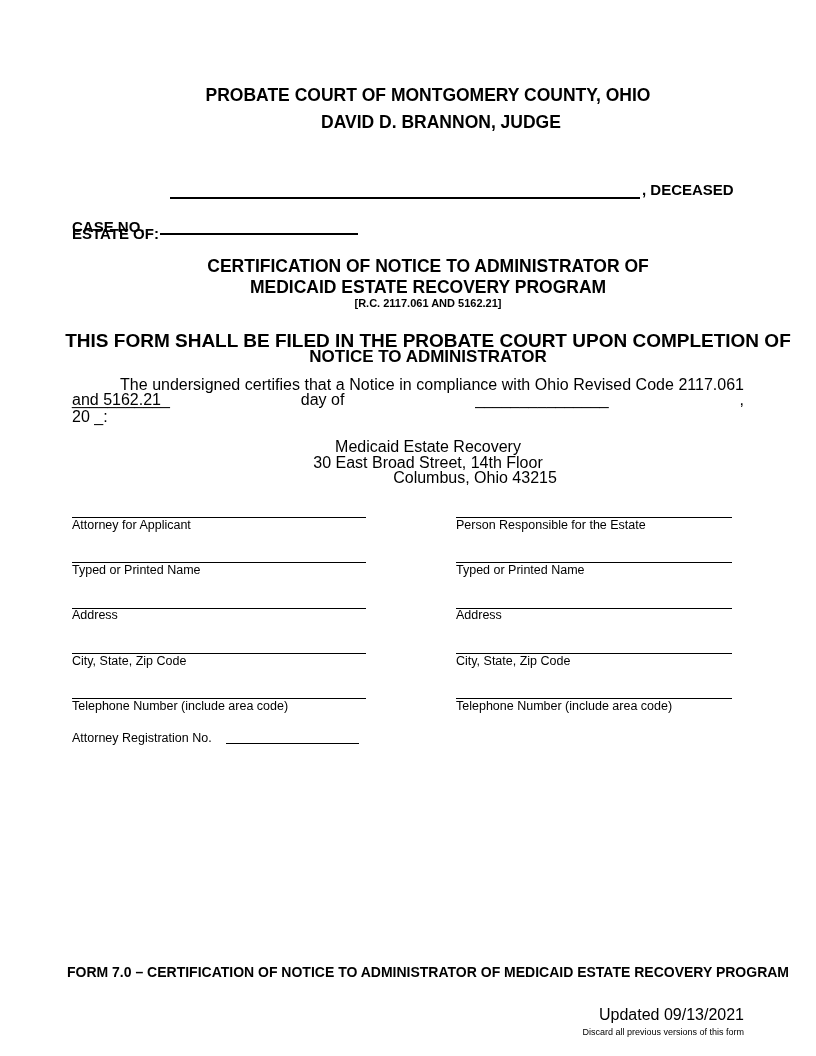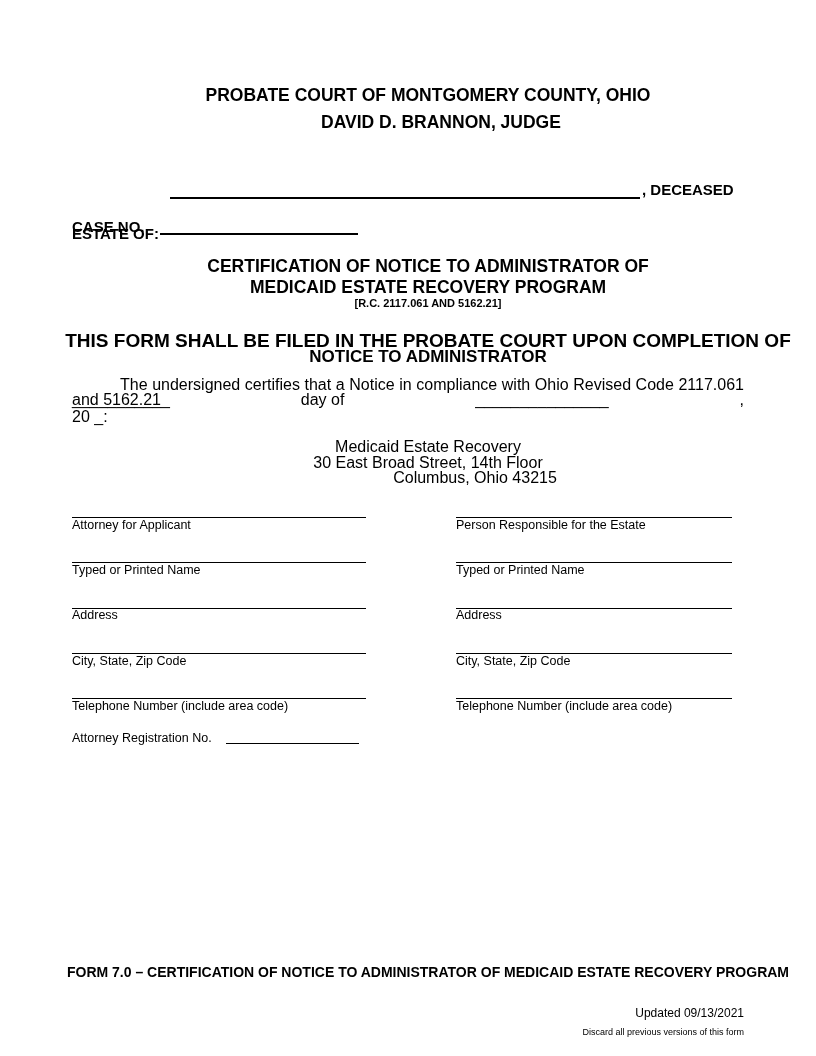--- a/index.html
+++ b/index.html
@@ -75,14 +75,14 @@
 <div class="line" style="left:456px; top:608px; width:276px;"></div>
 <div class="label" style="left:456px; top:608px;">Address</div>
 
 <div class="line" style="left:456px; top:653px; width:276px;"></div>
 <div class="label" style="left:456px; top:654px;">City, State, Zip Code</div>
 
 <div class="line" style="left:456px; top:698px; width:276px;"></div>
 <div class="label" style="left:456px; top:699px;">Telephone Number (include area code)</div>
 
 <div class="abs center bold" style="top:964px; font-size:14px;">FORM 7.0 – CERTIFICATION OF NOTICE TO ADMINISTRATOR OF MEDICAID ESTATE RECOVERY PROGRAM</div>
-<div class="abs" style="right:72px; top:1006px; font-size:12px;">Updated 09/13/2021</div>
+<div class="abs" style="right:72px; top:1006px; font-size:16px;">Updated 09/13/2021</div>
 <div class="abs" style="right:72px; top:1027px; font-size:9px;">Discard all previous versions of this form</div>
 
 </body></html>

